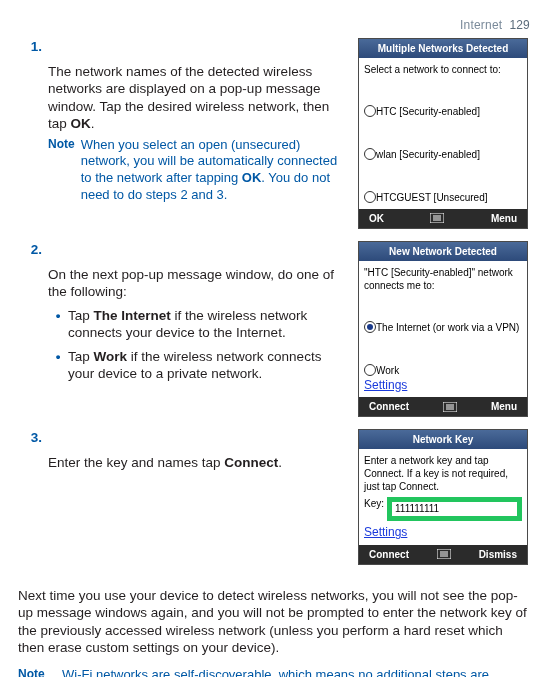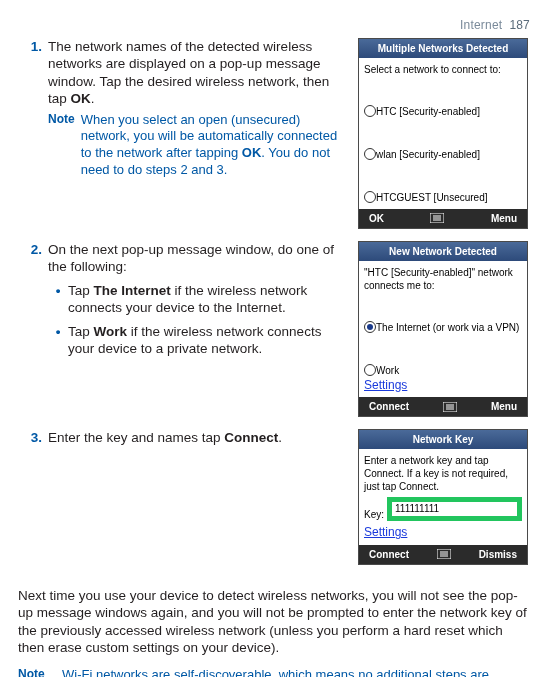--- a/index.html
+++ b/index.html
@@ -29,20 +29,21 @@
     color: #0058a5;
     font-weight: bold;
     width: 24px;
     flex: 0 0 24px;
     text-align: right;
     padding-right: 6px;
   }
   .step-text-col {
     flex: 1 1 auto;
     padding-right: 10px;
+    margin-top: 25px;
   }
   .screenshot-col {
     flex: 0 0 172px;
   }
   .note-inline {
     display: flex;
     margin-top: 4px;
   }
   .note-label {
     color: #0058a5;
@@ -109,21 +110,21 @@
   .shot .radio.checked::after {
     content: "";
     position: absolute;
     left: 2px; top: 2px;
     width: 6px; height: 6px;
     background: #1a3a8a;
     border-radius: 50%;
   }
   .shot .link { color: #1a3adc; text-decoration: underline; font-size: 12px; }
   .shot .input-row {
-    display: flex; align-items: flex-end; gap: 3px;
+    display: flex; align-items: flex-start; gap: 3px;
     margin: 4px 0 4px 0;
   }
   .shot .input-box {
     border: 5px solid #22c55e;
     background: #fff;
     flex: 1;
     padding: 1px 3px;
     font-size: 10px;
     height: 12px;
     line-height: 12px;
@@ -149,21 +150,21 @@
   .note-block {
     display: flex;
     margin-top: 10px;
   }
   .note-block .note-label { flex: 0 0 38px; }
 </style>
 </head>
 <body>
 
 <div class="header-right">
-  <span>Internet</span>&nbsp;&nbsp;<span class="page-num">187</span>
+  <span>Internet</span>&nbsp;&nbsp;<span class="page-num">129</span>
 </div>
 
 <div class="step-row">
   <div class="step-num">1.</div>
   <div class="step-text-col">
     <span>The network names of the detected wireless networks are displayed on a pop-up message window. Tap the desired wireless network, then tap </span><span class="bold">OK</span><span>.</span>
     <div class="note-inline">
       <div class="note-label">Note</div>
       <div class="note-body">
         <span>When you select an open (unsecured) network, you will be automatically connected to the network after tapping </span><span class="bold">OK</span><span>. You do not need to do steps 2 and 3.</span>

